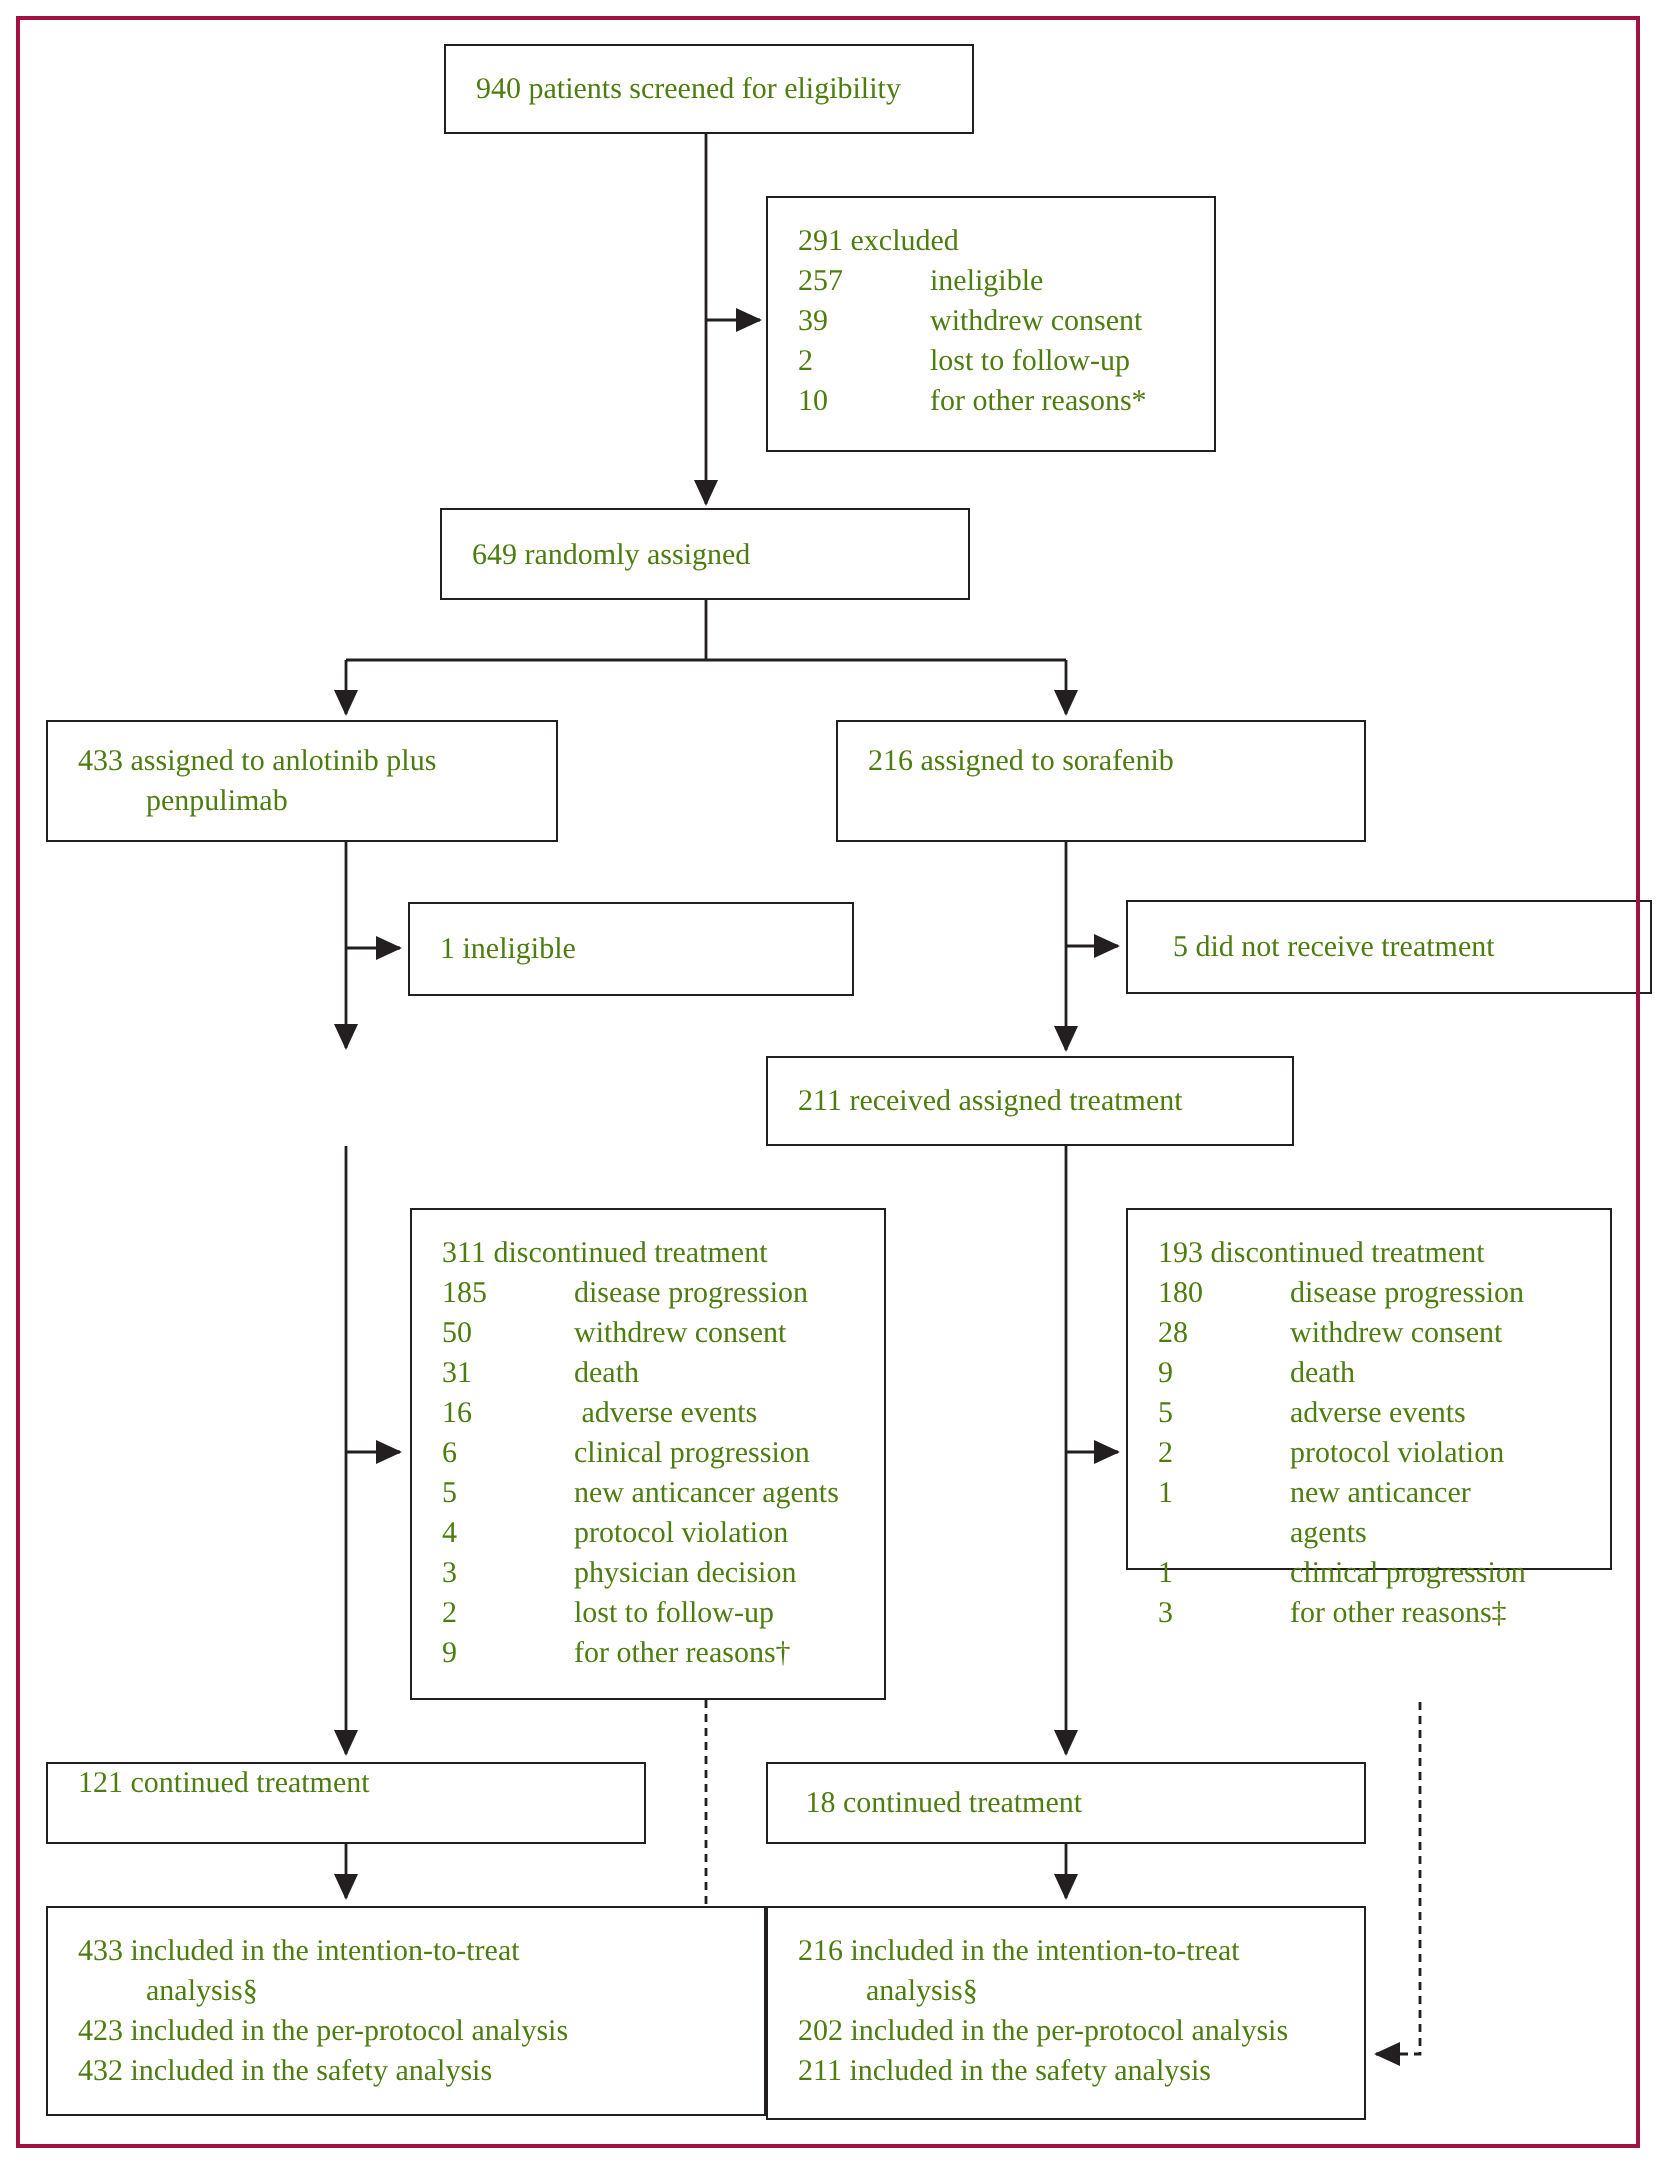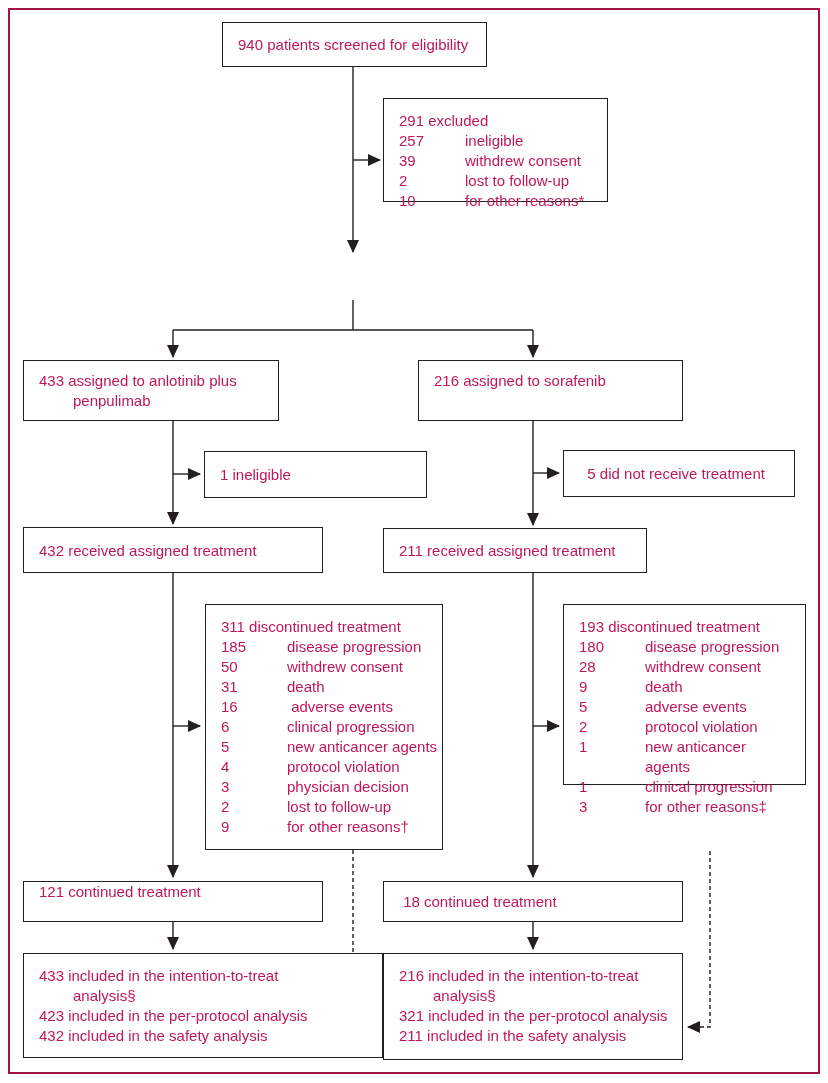--- a/index.html
+++ b/index.html
@@ -1,18 +1,18 @@
 <!DOCTYPE html>
 <html><head>
 <meta charset="utf-8">
 <style>
   html,body{margin:0;padding:0;background:#ffffff;}
   #page{
     position:relative;width:828px;height:1083px;background:#ffffff;overflow:hidden;
-    font-family:Liberation Sans, sans-serif;color:#be185d;
+    font-family:Liberation Serif, serif;color:#4d7c0f;
   }
   #frame{position:absolute;left:8px;top:8px;right:8px;bottom:9px;border:2px solid #a11144;pointer-events:none;}
   #connectors{position:absolute;left:0;top:0;}
   #connectors path{stroke:#231f20;stroke-width:1.4;fill:none;}
   #connectors path.dashed{stroke-dasharray:4 3;}
   .box{
     position:absolute;background:#ffffff;border:1.3px solid #231f20;box-sizing:border-box;
     padding-left:15px;padding-right:4px;font-size:15px;line-height:20px;
   }
   .lv0{padding-left:34px;text-indent:-34px;white-space:pre-wrap;}
@@ -48,61 +48,61 @@
     <path d="M173 922 V949" marker-end="url(#ah)"></path>
     <path d="M533 922 V949" marker-end="url(#ah)"></path>
     <path d="M353 850 V1025 H328" class="dashed" marker-end="url(#ah)"></path>
     <path d="M710 851 V1027 H688" class="dashed" marker-end="url(#ah)"></path>
   </svg>
 
   <div class="box" style="left:222px;top:22px;width:265px;height:45px;padding-top:12px">
     <div class="lv0">940 patients screened for eligibility</div>
   </div>
 
-  <div class="box" style="left:383px;top:98px;width:225px;height:104px;padding-top:12px">
+  <div class="box" style="left:383px;top:98px;width:225px;height:128px;padding-top:12px">
     <div class="lv0">291 excluded</div>
     <div class="sub">
         <span class="n">257</span>
         <span class="t">ineligible</span>
       </div>
     <div class="sub">
         <span class="n">39</span>
         <span class="t">withdrew consent</span>
       </div>
     <div class="sub">
         <span class="n">2</span>
         <span class="t">lost to follow-up</span>
       </div>
     <div class="sub">
         <span class="n">10</span>
         <span class="t">for other reasons*</span>
       </div>
   </div>
 
+  <div class="box" style="left:220px;top:254px;width:265px;height:46px;padding-top:13px">
+    <div class="lv0">649 randomly assigned</div>
+  </div>
 
   <div class="box" style="left:23px;top:360px;width:256px;height:61px;padding-top:10px">
     <div class="lv0">433 assigned to anlotinib plus
 penpulimab</div>
   </div>
 
   <div class="box" style="left:418px;top:360px;width:265px;height:61px;padding-top:10px">
     <div class="lv0">216 assigned to sorafenib</div>
   </div>
 
   <div class="box" style="left:204px;top:451px;width:223px;height:47px;padding-top:13px">
     <div class="lv0">1 ineligible</div>
   </div>
 
-  <div class="box" style="left:563px;top:450px;width:232px;height:47px;padding-top:13px">
+  <div class="box" style="left:563px;top:450px;width:263px;height:47px;padding-top:13px">
     <div class="lv0">  5 did not receive treatment</div>
   </div>
 
-  <div class="box" style="left:23px;top:527px;width:300px;height:46px;padding-top:13px">
-    <div class="lv0">432 received assigned treatment</div>
-  </div>
 
   <div class="box" style="left:383px;top:528px;width:264px;height:45px;padding-top:12px">
     <div class="lv0">211 received assigned treatment</div>
   </div>
 
   <div class="box" style="left:205px;top:604px;width:238px;height:246px;padding-top:12px">
     <div class="lv0">311 discontinued treatment</div>
     <div class="sub">
         <span class="n">185</span>
         <span class="t">disease progression</span>
@@ -193,18 +193,18 @@
   <div class="box" style="left:23px;top:953px;width:360px;height:105px;padding-top:12px">
     <div class="lv0">433 included in the intention-to-treat
 analysis§</div>
     <div class="lv0">423 included in the per-protocol analysis</div>
     <div class="lv0">432 included in the safety analysis</div>
   </div>
 
   <div class="box" style="left:383px;top:953px;width:300px;height:107px;padding-top:12px">
     <div class="lv0">216 included in the intention-to-treat
 analysis§</div>
-    <div class="lv0">321 included in the per-protocol analysis</div>
+    <div class="lv0">202 included in the per-protocol analysis</div>
     <div class="lv0">211 included in the safety analysis</div>
   </div>
 
   <div id="frame"></div>
 </div>
 
 </body></html>

